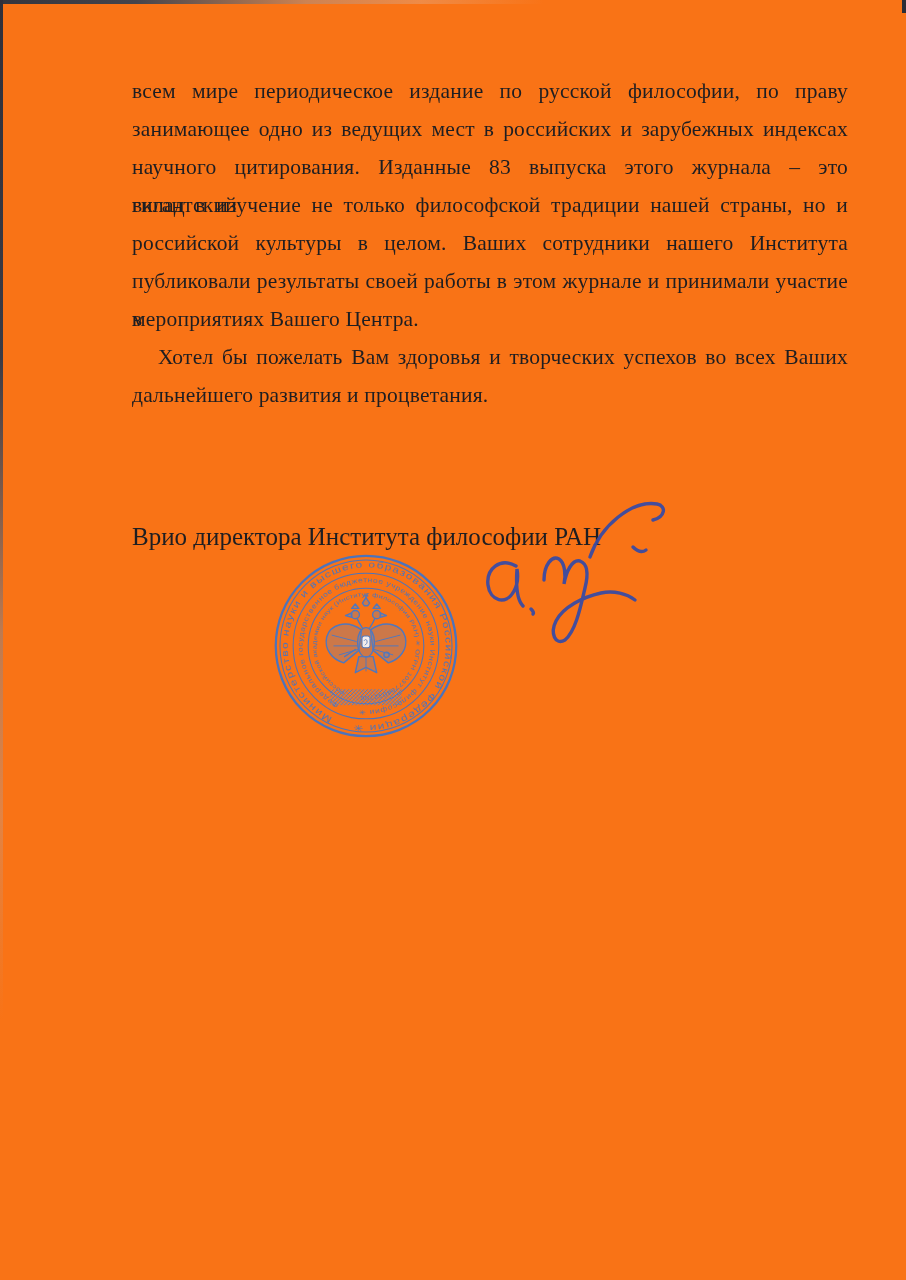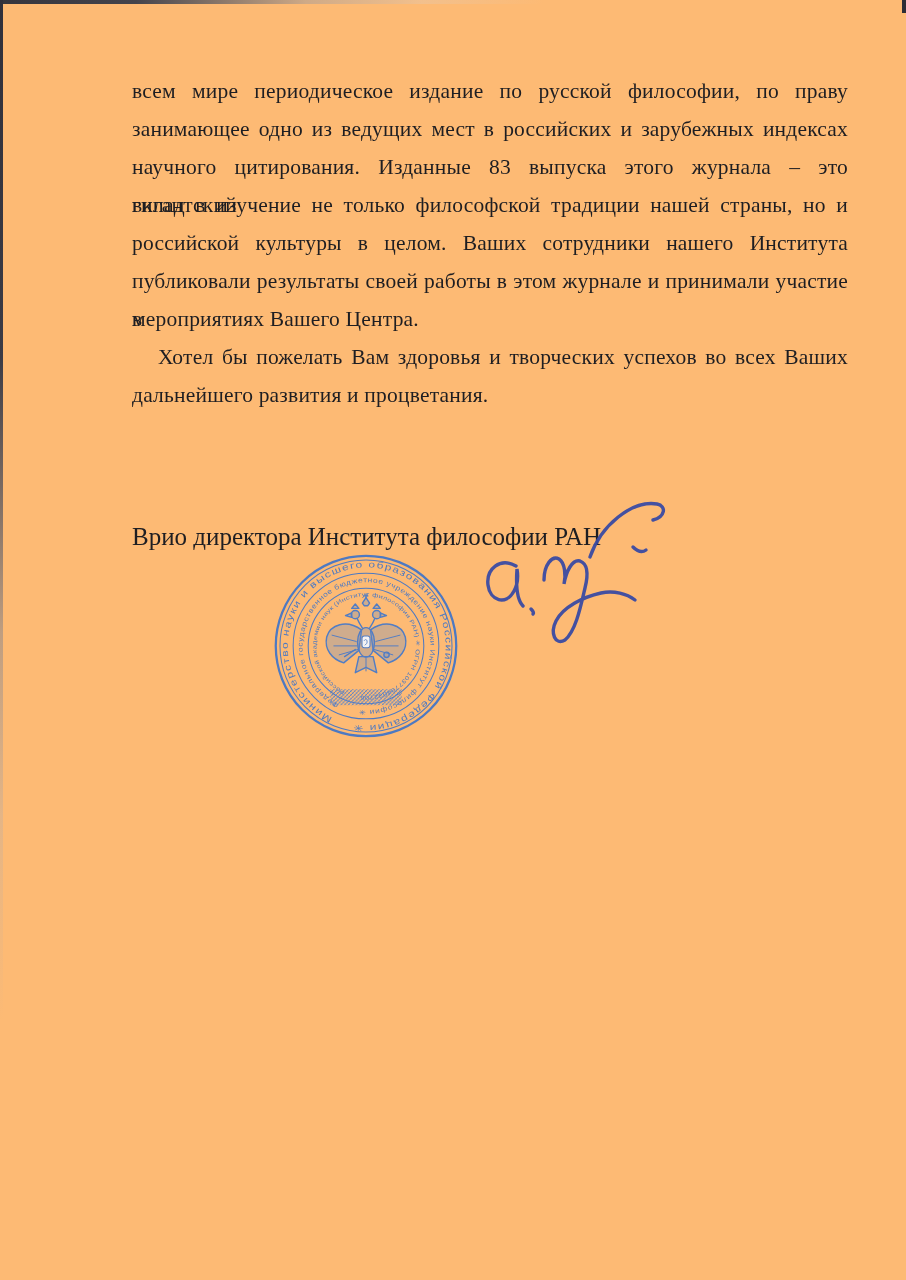--- a/index.html
+++ b/index.html
@@ -1,21 +1,21 @@
 <!DOCTYPE html>
 <html><head>
 <meta charset="utf-8">
 <style>
   html,body{margin:0;padding:0;}
   body{
     width:906px;height:1280px;position:relative;overflow:hidden;
     background:#fcfcfc;
     font-family:"Liberation Serif", serif;
   }
-  .page{position:absolute;inset:0;background:#fdba74;}
+  .page{position:absolute;inset:0;background:#f97316;}
   
   .scan-top{
     position:absolute;top:0;left:0;width:680px;height:4px;
     background:linear-gradient(to right,#35353d 0%,#44444c 20%,rgba(150,150,158,.45) 45%,rgba(210,210,215,.25) 62%,rgba(255,255,255,0) 80%);
   }
   .scan-left{
     position:absolute;top:0;left:0;width:3px;height:1020px;
     background:linear-gradient(to bottom,#30303a 0%,#3b3b45 35%,rgba(130,130,140,.5) 62%,rgba(170,170,178,.3) 80%,rgba(255,255,255,0) 100%);
   }
   .scan-corner{

